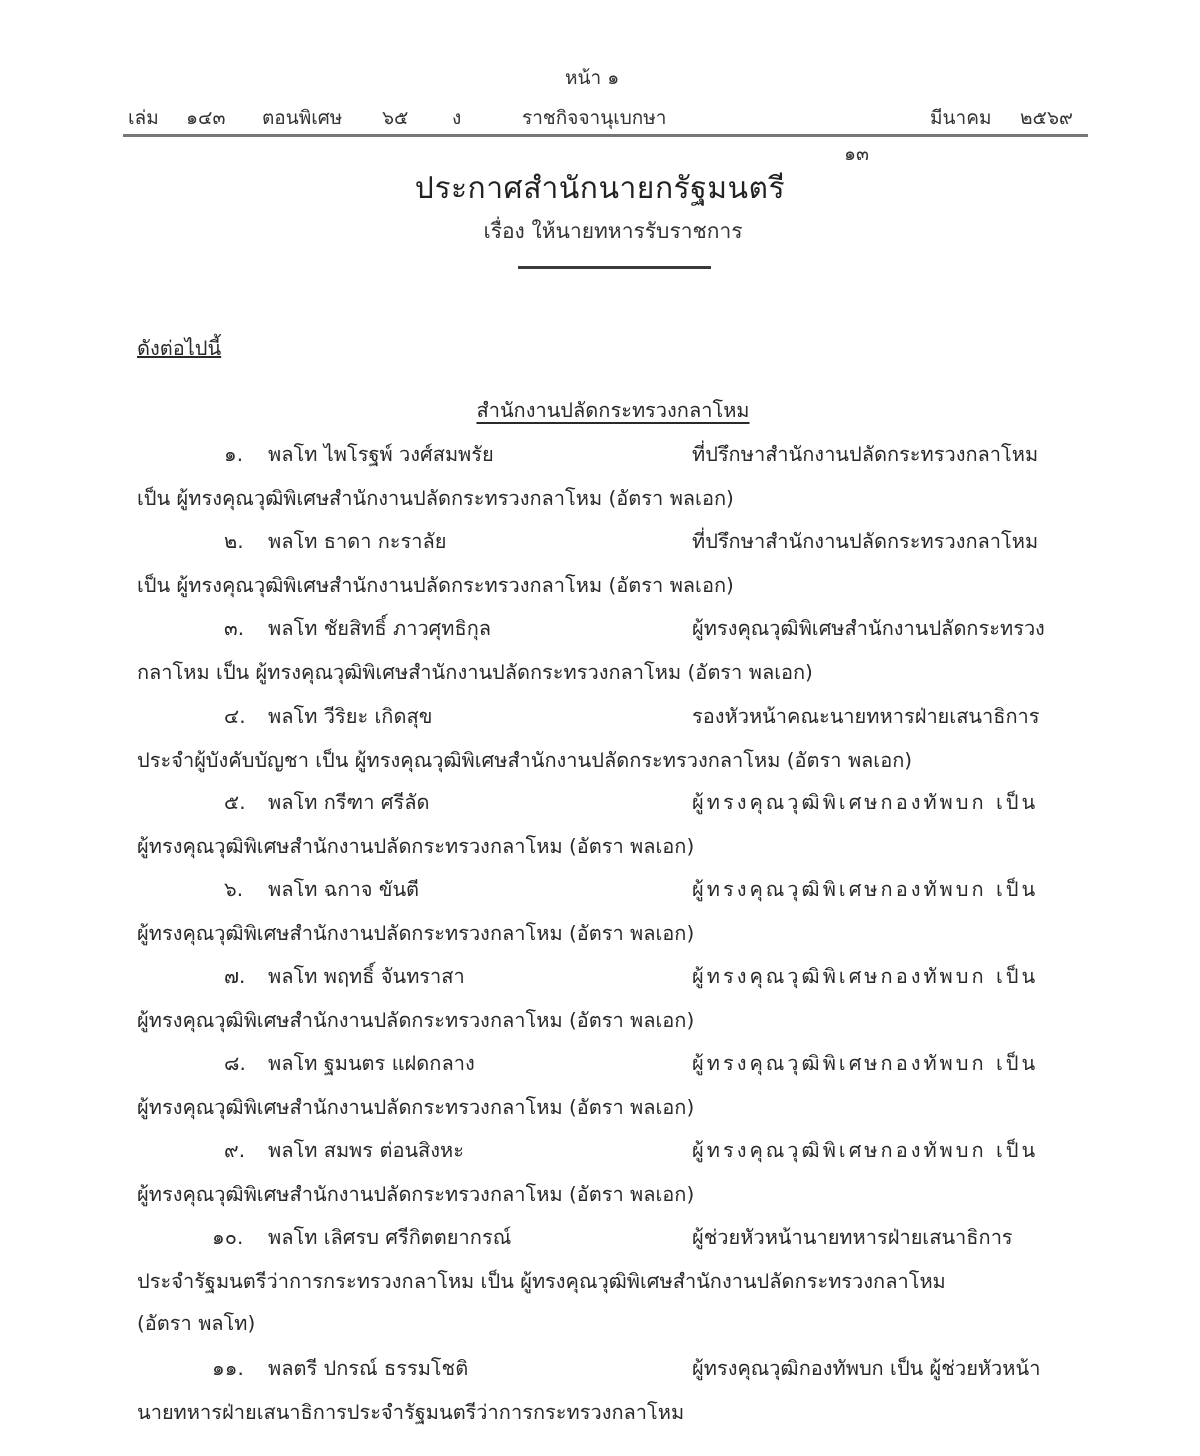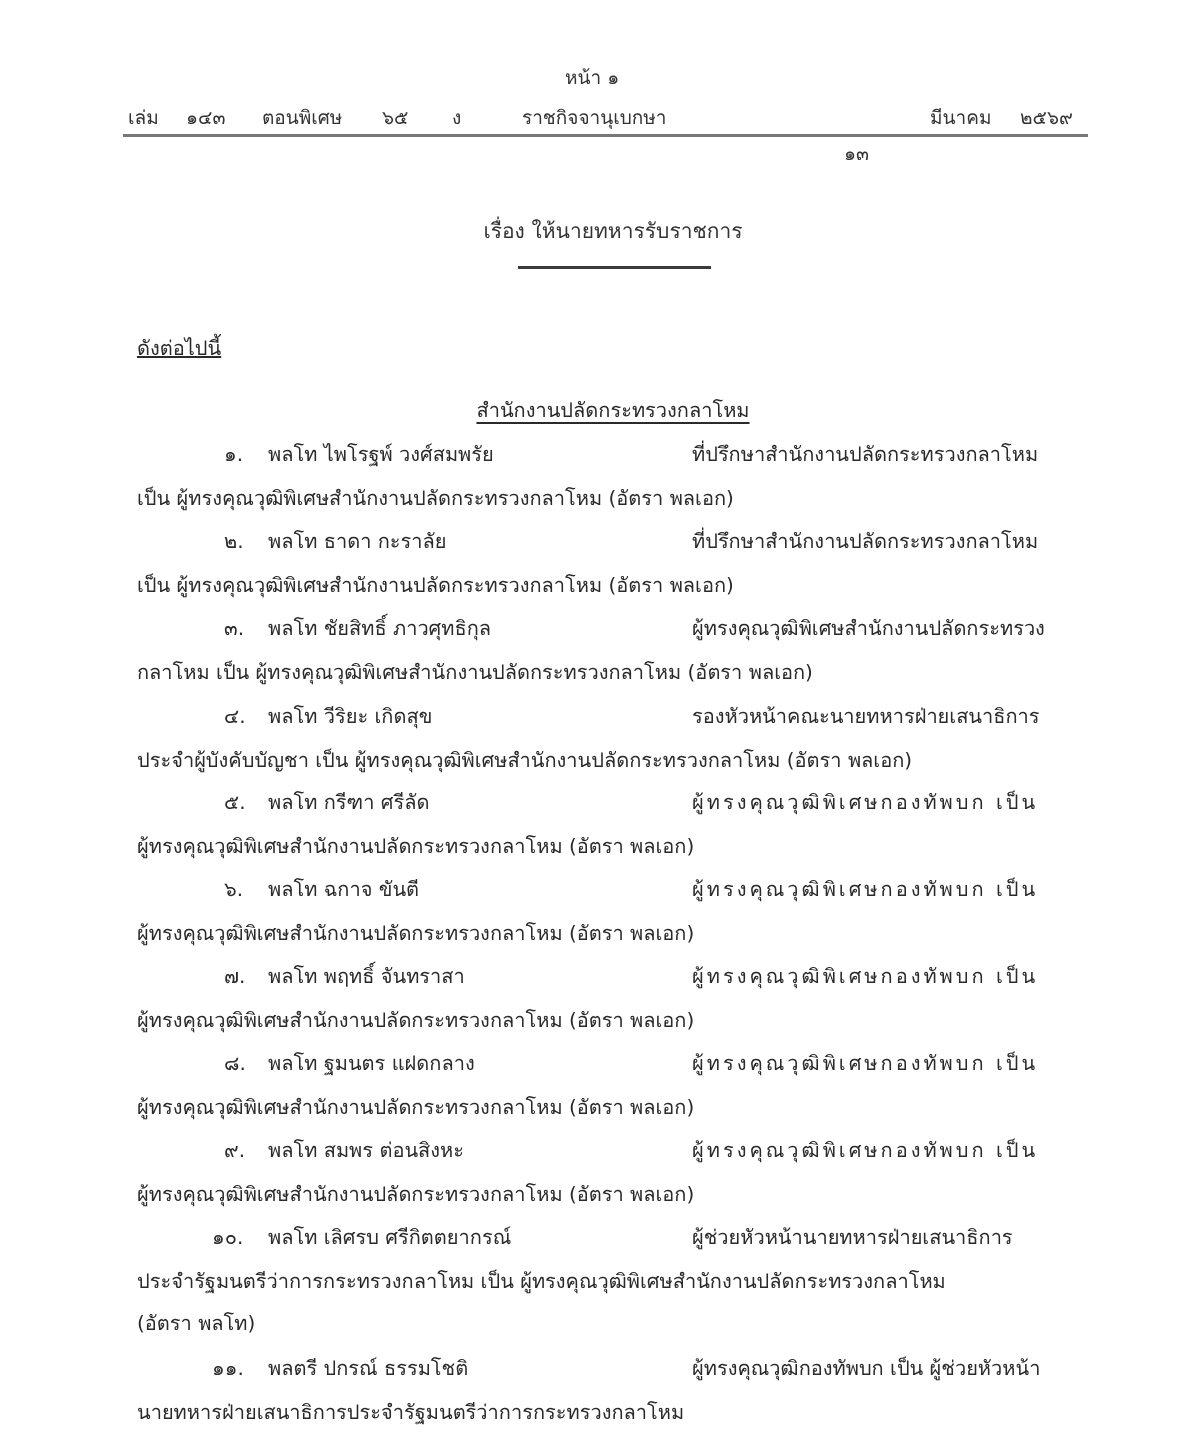--- a/index.html
+++ b/index.html
@@ -28,20 +28,21 @@
   <div class="abs hdr" style="left:262px; top:102px;">ตอนพิเศษ</div>
   <div class="abs hdr" style="left:382px; top:102px;">๖๕</div>
   <div class="abs hdr" style="left:452px; top:102px;">ง</div>
   <div class="abs hdr" style="left:522px; top:102px;">ราชกิจจานุเบกษา</div>
   <div class="abs hdr" style="left:844px; top:102px;margin-top:36px;">๑๓</div>
   <div class="abs hdr" style="left:930px; top:102px;">มีนาคม</div>
   <div class="abs hdr" style="left:1020px; top:102px;">๒๕๖๙</div>
 
   <div class="rule" style="left:123px; top:134px; width:965px; height:3px;"></div>
 
+  <div class="abs title" style="left:0; width:1200px; text-align:center; top:164px;">ประกาศสำนักนายกรัฐมนตรี</div>
   <div class="abs subtitle" style="left:0; width:1226px; text-align:center; top:214px;">เรื่อง  ให้นายทหารรับราชการ</div>
   <div class="divider" style="left:518px; top:266px; width:193px; height:3px;"></div>
 
   <div class="abs body" style="left:137px; top:332px;text-decoration:underline;">ดังต่อไปนี้</div>
 
   <div class="abs body section" style="left:0; width:1226px; text-align:center; top:394px;">สำนักงานปลัดกระทรวงกลาโหม</div>
 
   <div>
 
     <div>

